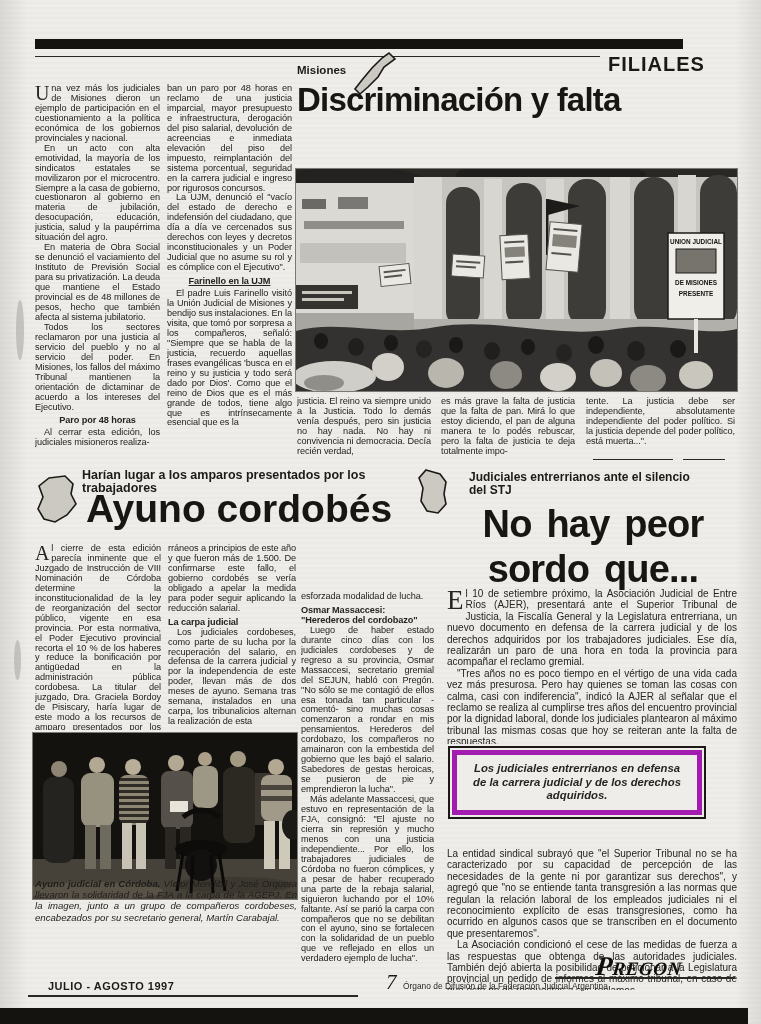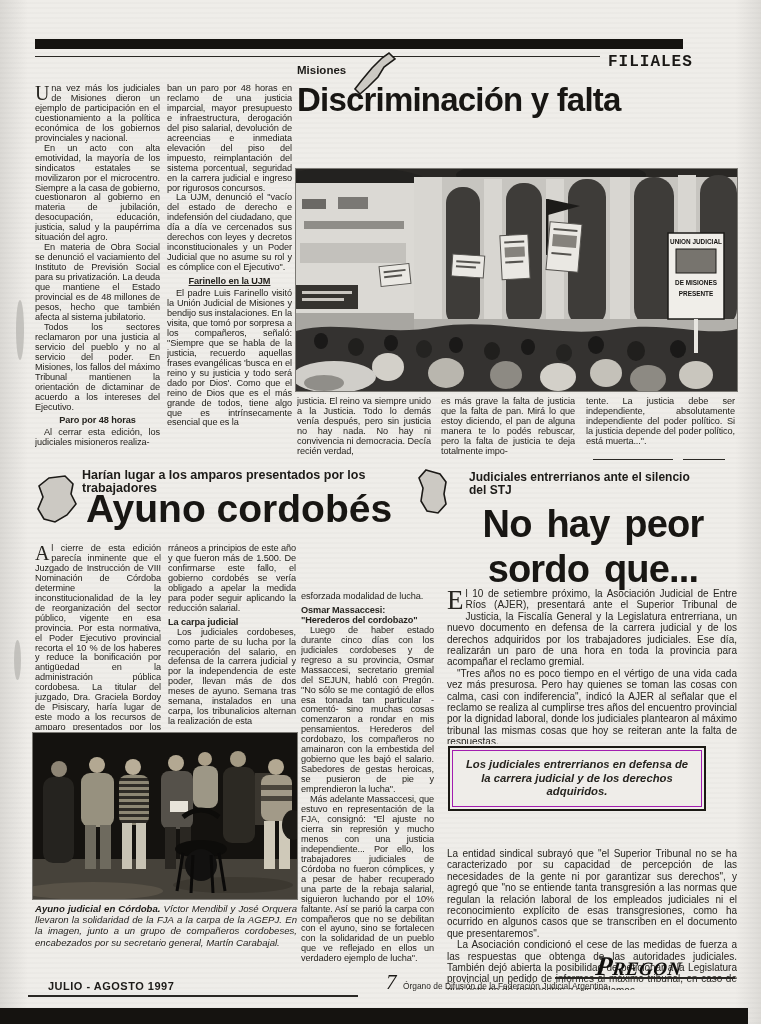--- a/index.html
+++ b/index.html
@@ -3,21 +3,21 @@
 <meta charset="utf-8">
 <style>
   html,body{margin:0;padding:0;background:#bdbbb8;}
   .page{position:relative;width:761px;height:1024px;background:#efede9;overflow:hidden;
         font-family:"Liberation Sans",sans-serif;color:#26241f;
         background-image:repeating-linear-gradient(0deg,rgba(0,0,0,0.015) 0 2px,transparent 2px 5px),
                          linear-gradient(90deg,#dad8d4 0,#efede9 28px,#efede9 735px,#dddbd7 761px);}
   .abs{position:absolute;}
   .bar{background:#151310;}
   .rule{background:#2a2824;}
-  .filiales{font-family:Liberation Mono, monospace;font-weight:bold;font-size:16px;letter-spacing:1px;color:#1b1916;}
+  .filiales{font-family:Liberation Sans, sans-serif;font-weight:bold;font-size:20px;letter-spacing:1px;color:#1b1916;}
   .kicker{font-weight:bold;font-size:11.5px;color:#1d1b18;}
   .kicker2{font-weight:bold;font-size:12px;line-height:13px;color:#1d1b18;}
   .headline{font-weight:800;color:#181613;letter-spacing:-0.8px;}
   .hl-mis{font-size:33px;line-height:33.5px;}
   .hl-ayuno{font-size:39px;line-height:40px;text-align:center;letter-spacing:0px;}
   .hl-sordo{font-size:38px;line-height:45px;text-align:center;word-spacing:5px;}
   .col{position:absolute;text-align:justify;font-size:9.2px;line-height:9.95px;letter-spacing:-0.1px;overflow:hidden;}
   .col p{margin:0;text-indent:9px;}
   .col p.noind{text-indent:0;}
   .col .subhead{font-weight:bold;text-align:center;text-indent:0;margin:4px 0 2px;}
@@ -25,21 +25,21 @@
   .col .subhead-l{font-weight:bold;text-align:left;text-indent:0;margin:4px 0 0;}
   .dropcap{float:left;font-family:"Liberation Serif",serif;font-size:20px;line-height:16px;padding:1px 2px 0 0;}
   .dropcap.big{font-size:27px;line-height:22px;}
   .wide{position:absolute;text-align:justify;font-size:10px;line-height:11.4px;overflow:hidden;}
   .wide p{margin:0;text-indent:10px;}
   .wide p.noind{text-indent:0;}
   .photo{position:absolute;overflow:hidden;background:#9a9894;box-shadow:0 0 0 1px #7b7974;}
   .caption{position:absolute;font-size:9.6px;line-height:11.2px;font-style:italic;text-align:justify;color:#1f1d1a;}
   .caption .lead{font-weight:bold;}
   .pullbox{position:absolute;border:2px solid #1b1914;padding:2px;background:#efede9;}
-  .pullbox .inner{border:1px solid #a21caf;padding:7px 12px;font-size:11.3px;line-height:13.5px;
+  .pullbox .inner{border:5px solid #a21caf;padding:7px 12px;font-size:11.3px;line-height:13.5px;
                   font-weight:bold;font-style:italic;text-align:center;}
   .footer-date{font-weight:bold;font-size:11px;letter-spacing:0.5px;color:#1d1b18;}
   .footer-tel{font-size:8.6px;color:#2a2824;margin-top:36px;}
   .footer-organ{font-size:8.4px;color:#2a2824;}
   .pagenum{font-family:"Liberation Serif",serif;font-style:italic;font-size:21px;color:#1b1916;}
   .pregon{font-family:"Liberation Serif",serif;font-style:italic;font-weight:900;font-size:19px;
           letter-spacing:0.5px;color:#100f0d;transform:skewX(-6deg);}
   .pregon .bigP{font-size:27px;}
   .smudge{position:absolute;background:#b4b2ae;border-radius:50%;opacity:.7;}
 </style>
@@ -245,21 +245,21 @@
 
       <path d="M150,84 q18,-14 36,0" stroke="#0d0c0a" stroke-width="5" fill="none"></path>
       <ellipse cx="168" cy="116" rx="26" ry="9" fill="#0d0c0a"></ellipse>
       <circle cx="168" cy="132" r="16" fill="#121110"></circle>
       <line x1="150" y1="120" x2="144" y2="158" stroke="#0b0a09" stroke-width="3"></line>
       <line x1="186" y1="120" x2="192" y2="158" stroke="#0b0a09" stroke-width="3"></line>
       <line x1="160" y1="122" x2="158" y2="160" stroke="#0b0a09" stroke-width="3"></line>
       <line x1="178" y1="122" x2="180" y2="160" stroke="#0b0a09" stroke-width="3"></line>
     </svg>
   </div>
-  <div class="caption" style="left:35px;top:903px;width:262px;height:48px;">
+  <div class="caption" style="left:35px;top:878px;width:262px;height:48px;">
     <span class="lead">Ayuno judicial en Córdoba.</span><span> Víctor Mendibil y José Orquera llevaron la solidaridad de la FJA a la carpa de la AGEPJ. En la imagen, junto a un grupo de compañeros cordobeses, encabezados por su secretario general, Martín Carabajal.</span>
   </div>
 
   <svg class="abs" style="left:415px;top:468px;" width="36" height="48" viewBox="0 0 36 48">
     <polygon points="11,2 25,6 31,14 29,26 31,36 23,45 12,43 6,33 8,20 4,10" fill="#ccc9c3" stroke="#1c1a17" stroke-width="1.6"></polygon>
   </svg>
   <div class="abs kicker2" style="left:459px;top:471px;width:270px;margin-left:10px;">
     <div>Judiciales entrerrianos ante el silencio</div>
     <div>del STJ</div>
   </div>

